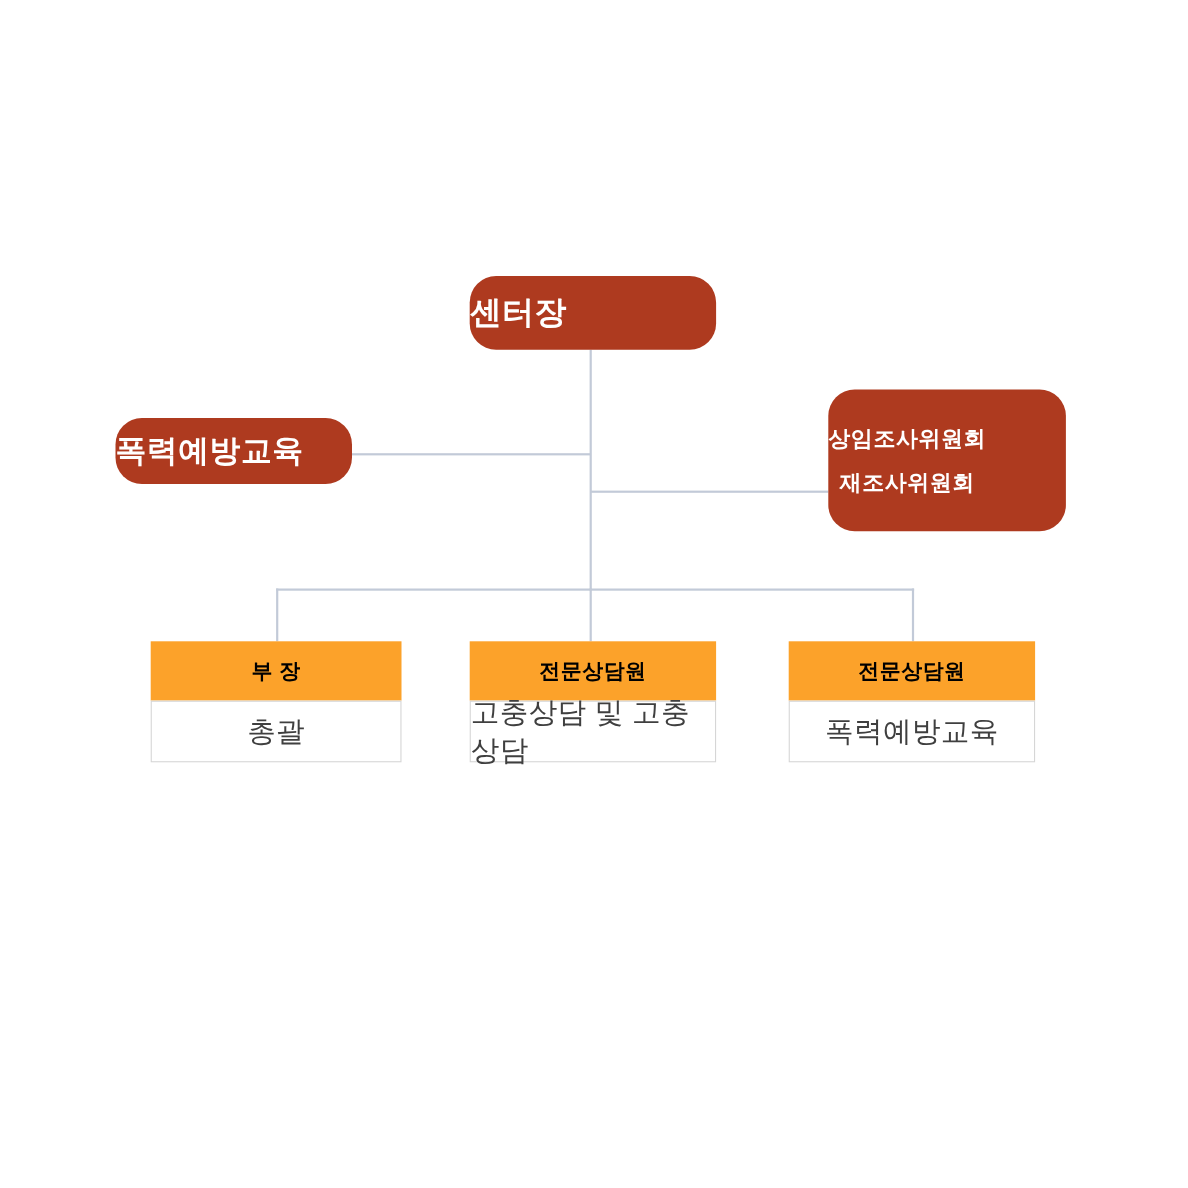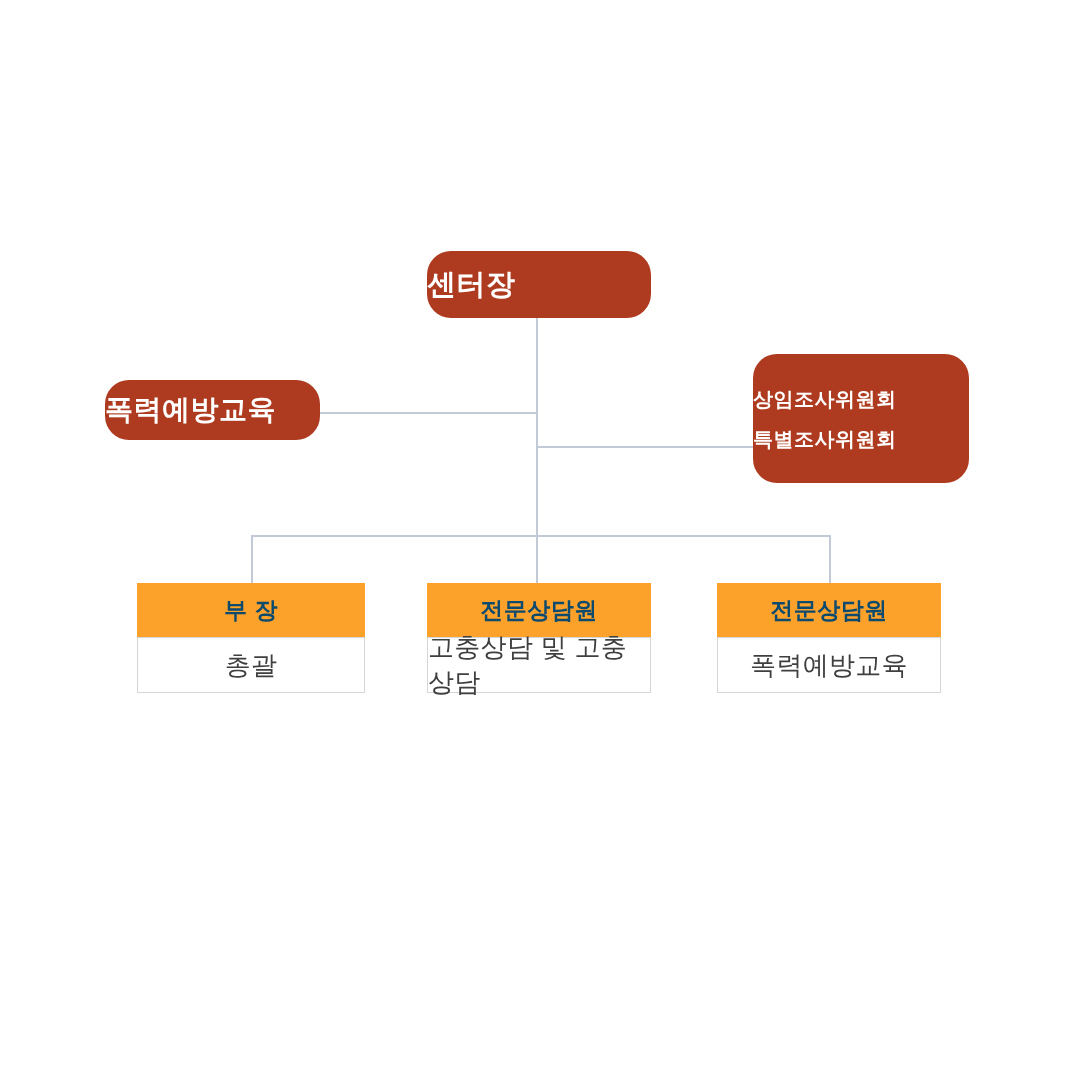--- a/index.html
+++ b/index.html
@@ -51,23 +51,23 @@
   .dept {
     position: absolute;
     top: 583px;
   }
   .dept-1 { left: 137px; width: 228px; }
   .dept-2 { left: 427px; width: 224px; }
   .dept-3 { left: 717px; width: 224px; }
   .dept-header {
     height: 54px;
     background: #fca22a;
-    color: #0c4a6e;
+    color: #000000;
     font-weight: bold;
-    font-size: 23px;
+    font-size: 19px;
     display: flex;
     align-items: center;
     justify-content: center;
     letter-spacing: 0.5px;
   }
   .dept-body {
     height: 54px;
     background: #ffffff;
     border: 1px solid #d6d6d6;
     color: #3f3f3f;
@@ -96,21 +96,21 @@
     <span>센터장</span>
   </div>
 
   <div class="red-box box-left">
     <span>폭력예방교육</span>
   </div>
 
   <div class="red-box box-right">
     <div class="multiline">
       <div>상임조사위원회</div>
-      <div>특별조사위원회</div>
+      <div>재조사위원회</div>
     </div>
   </div>
 
   <div class="dept dept-1">
     <div class="dept-header">부 장</div>
     <div class="dept-body">총괄</div>
   </div>
 
   <div class="dept dept-2">
     <div class="dept-header">전문상담원</div>

